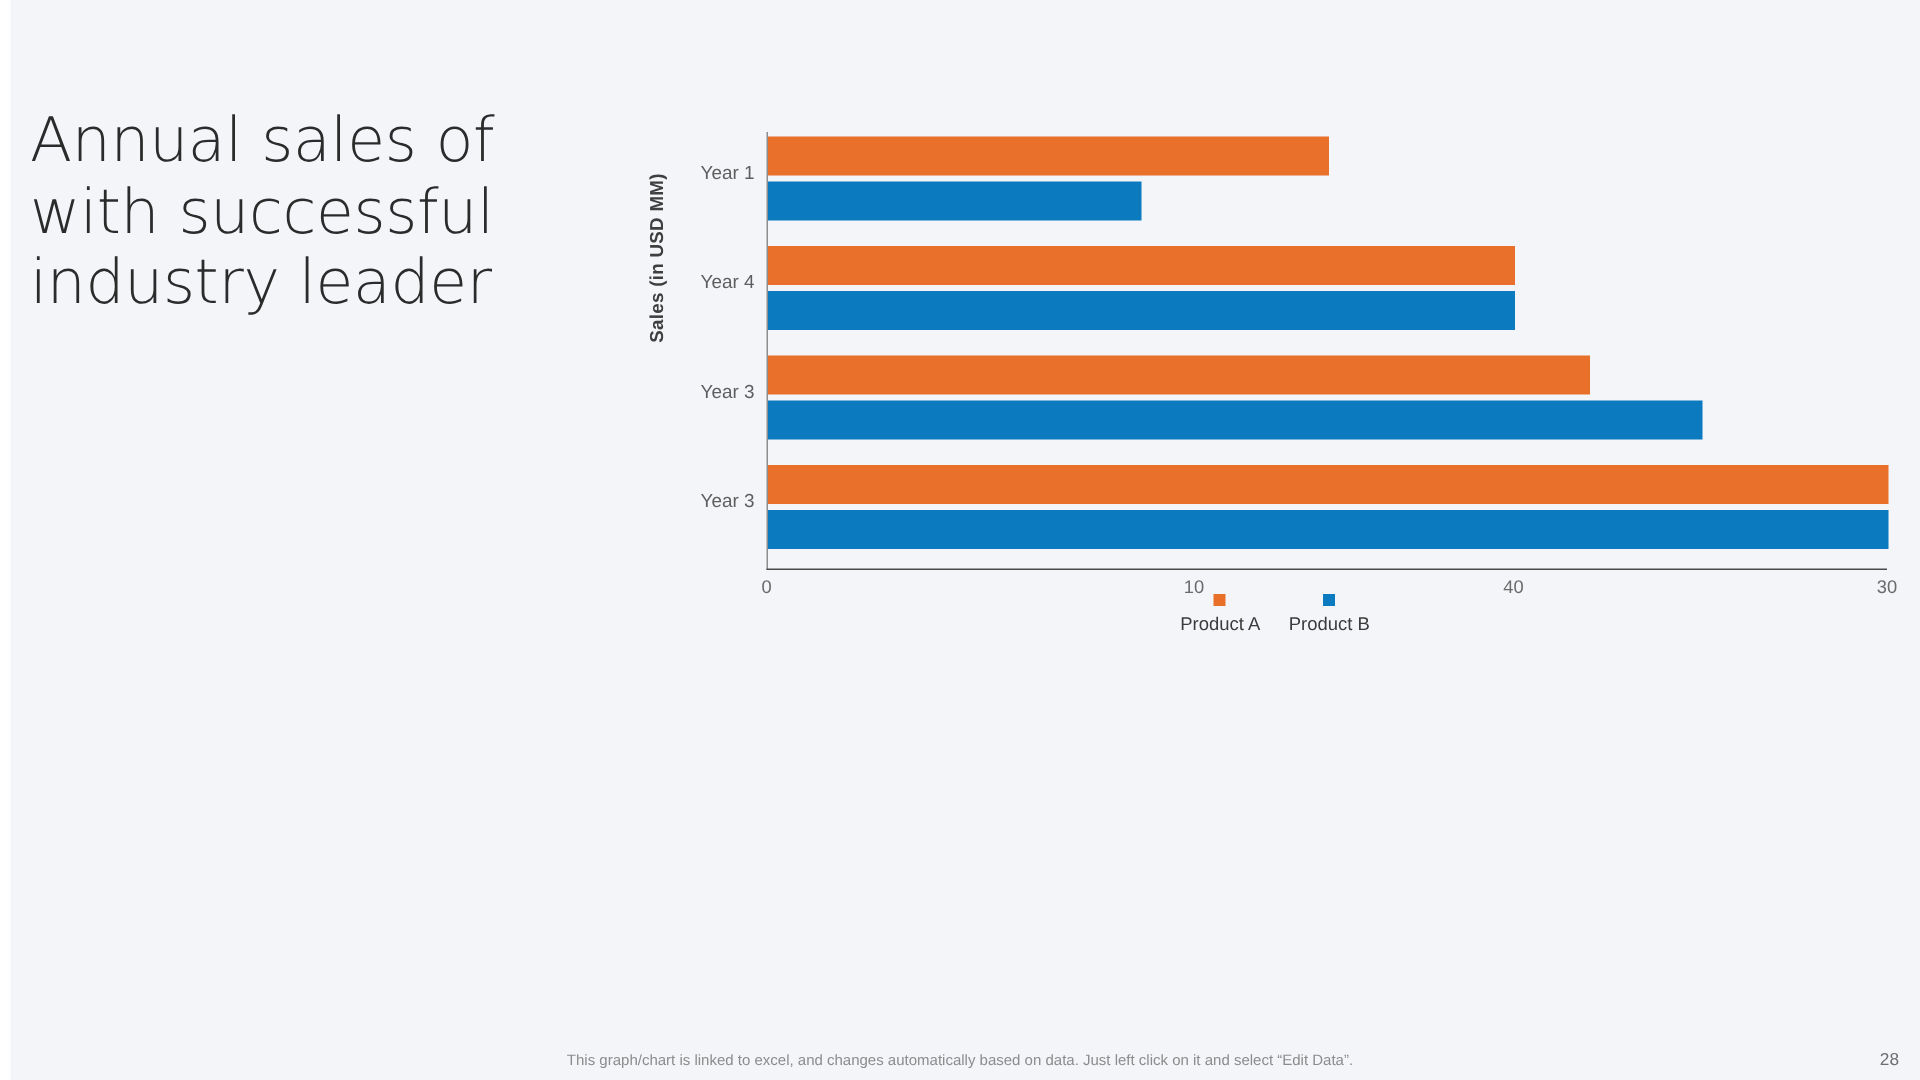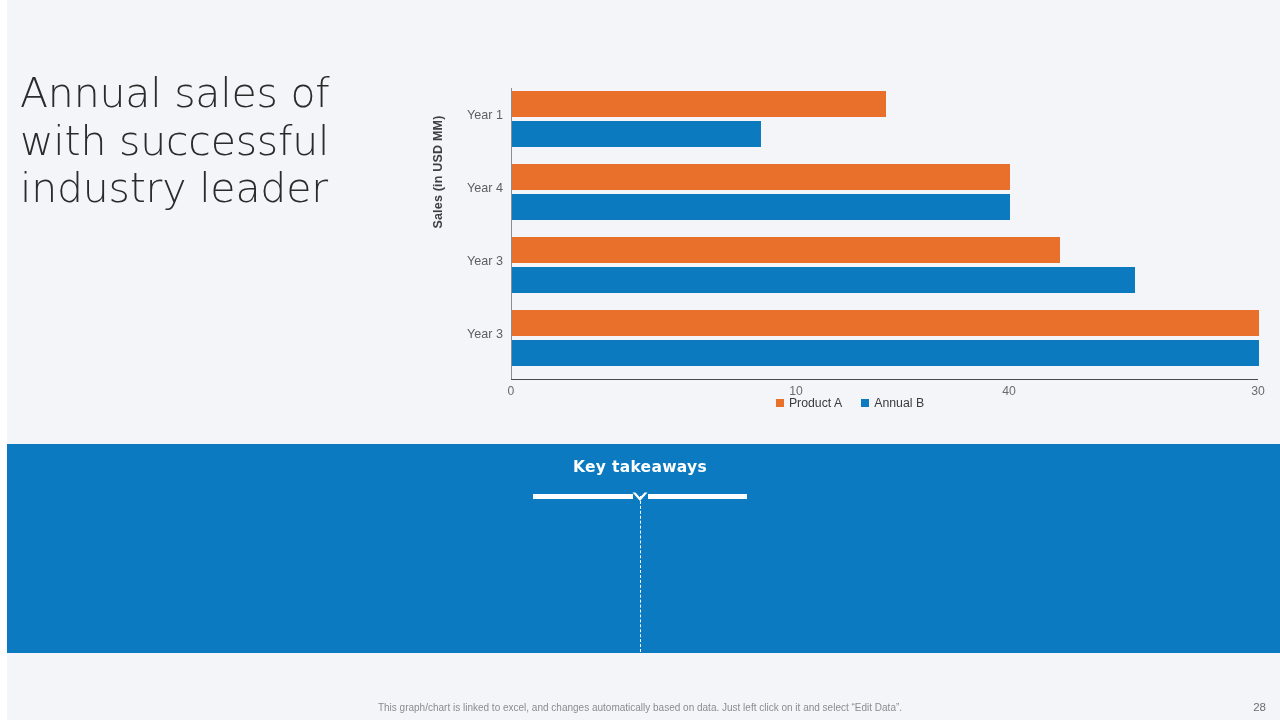--- a/index.html
+++ b/index.html
@@ -131,20 +131,21 @@
     justify-content: center;
     gap: 19px;
     align-items: center;
   }
   .legend-item {
     display: flex;
     align-items: center;
     gap: 5px;
     font-size: 12.3px;
     color: #3b3b3b;
+    flex-direction: column;
   }
   .legend-swatch {
     width: 8px; height: 8px;
     display: inline-block;
   }
 
   
   .band {
     position: absolute;
     left: 0;
@@ -257,36 +258,22 @@
           <div class="xtick" style="left: 747px; text-align: right;">30</div>
         </div>
     </div>
     <div class="legend" id="legend">
         <div class="legend-item">
           <span class="legend-swatch" style="background: rgb(232, 112, 42);"></span>
           <span>Product A</span>
         </div>
         <div class="legend-item">
           <span class="legend-swatch" style="background: rgb(12, 122, 191);"></span>
-          <span>Annual B</span>
+          <span>Product B</span>
         </div>
       </div>
   </div>
 
-  <div class="band">
-    <div class="band-title">Key takeaways</div>
-    <div class="divider">
-      <span class="dl"></span>
-      <span class="dr"></span>
-      <span class="chev">
-        <svg width="16" height="11" viewBox="0 0 16 11">
-            <path d="M0.5 0.5 L8 9 L15.5 0.5 L12.5 0.5 L8 5.4 L3.5 0.5 Z" fill="#ffffff"></path>
-          </svg>
-      </span>
-    </div>
-    <div class="vline"></div>
-    <div id="takeaways"></div>
-  </div>
 
   <div class="footnote">This graph/chart is linked to excel, and changes automatically based on data. Just left click on it and select “Edit Data”.</div>
   <div class="pagenum">28</div>
 
 </div>
 
 </body></html>

